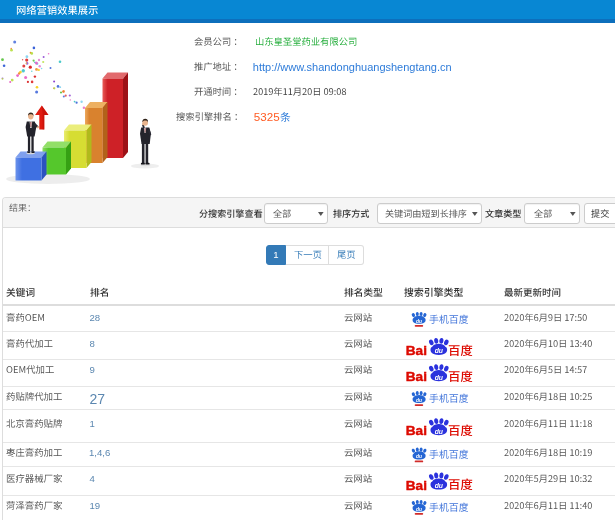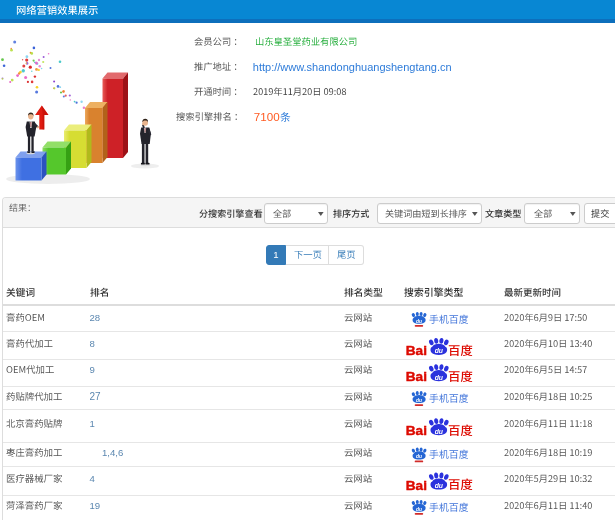--- a/index.html
+++ b/index.html
@@ -24,21 +24,21 @@
 <svg style="position:absolute;left:175.8px;top:120.4px;overflow:visible" width="1" height="1">
     <path fill="#555555" d="M1.5 -7.8V-5.9H0.4V-5.3H1.5V-3.3L0.4 -2.9L0.5 -2.2L1.5 -2.6V-0.1C1.5 0 1.5 0 1.4 0C1.3 0 1 0 0.6 0C0.7 0.2 0.8 0.5 0.8 0.7C1.3 0.7 1.7 0.7 1.9 0.6C2.1 0.4 2.2 0.3 2.2 -0.1V-2.8L3.2 -3.3L3.1 -3.9L2.2 -3.5V-5.3H3.2V-5.9H2.2V-7.8ZM3.5 -2.7V-2.1H3.9L3.9 -2.1C4.3 -1.5 4.8 -0.9 5.4 -0.5C4.6 -0.1 3.7 0.1 2.8 0.2C2.9 0.3 3.1 0.6 3.1 0.8C4.2 0.6 5.2 0.3 6.1 -0.1C6.8 0.3 7.6 0.5 8.5 0.7C8.6 0.5 8.8 0.3 8.9 0.1C8.1 0 7.4 -0.2 6.7 -0.5C7.5 -1 8.1 -1.7 8.5 -2.5L8.1 -2.7L7.9 -2.7H6.4V-3.6H8.5V-7H6.7V-6.5H7.9V-5.6H6.8V-5.1H7.9V-4.2H6.4V-7.8H5.7V-4.2H4.3V-5.1H5.3V-5.6H4.3V-6.5C4.7 -6.6 5.2 -6.8 5.6 -7L5.1 -7.5C4.8 -7.2 4.2 -7 3.6 -6.8V-3.6H5.7V-2.7ZM7.5 -2.1C7.2 -1.6 6.7 -1.1 6.1 -0.8C5.4 -1.2 4.9 -1.6 4.6 -2.1Z M15.2 -1C16 -0.5 17 0.1 17.5 0.5L18 0.1C17.5 -0.3 16.5 -0.9 15.7 -1.3ZM12 -1.3C11.5 -0.8 10.6 -0.2 9.9 0.1C10 0.2 10.3 0.4 10.4 0.6C11.1 0.2 12 -0.4 12.6 -1ZM11.1 -3C11.3 -3 11.5 -3.1 13.2 -3.2C12.5 -2.8 11.8 -2.5 11.5 -2.4C11 -2.2 10.6 -2.1 10.2 -2C10.3 -1.9 10.4 -1.5 10.4 -1.4C10.7 -1.5 11 -1.5 13.8 -1.7V-0.1C13.8 0 13.7 0.1 13.6 0.1C13.4 0.1 12.9 0.1 12.3 0.1C12.5 0.2 12.6 0.5 12.6 0.7C13.3 0.7 13.8 0.7 14 0.6C14.3 0.5 14.4 0.3 14.4 -0.1V-1.8L16.7 -1.9C17 -1.6 17.2 -1.4 17.3 -1.2L17.9 -1.5C17.5 -2.1 16.6 -2.8 16 -3.4L15.5 -3.1C15.7 -2.8 16 -2.6 16.2 -2.4L12.2 -2.2C13.5 -2.7 14.8 -3.3 16.1 -4L15.6 -4.5C15.1 -4.2 14.7 -3.9 14.2 -3.7L12.2 -3.6C12.8 -3.9 13.5 -4.3 14 -4.7L13.8 -4.9H17.3V-3.8H18V-5.5H14.3V-6.4H17.9V-7H14.3V-7.8H13.6V-7H10V-6.4H13.6V-5.5H9.9V-3.8H10.6V-4.9H13.3C12.7 -4.4 11.8 -4 11.6 -3.8C11.3 -3.7 11.1 -3.6 10.9 -3.6C11 -3.4 11.1 -3.1 11.1 -3Z M25.9 -7.7V0.7H26.6V-7.7ZM19.9 -5.3C19.8 -4.4 19.6 -3.3 19.4 -2.5H22.9C22.8 -1 22.7 -0.3 22.4 -0.1C22.3 -0 22.2 0 22 0C21.8 0 21.2 -0 20.6 -0.1C20.7 0.1 20.8 0.4 20.8 0.7C21.4 0.7 22 0.7 22.3 0.7C22.6 0.7 22.8 0.6 23 0.4C23.4 0.1 23.5 -0.8 23.7 -2.9C23.7 -3 23.7 -3.2 23.7 -3.2H20.3C20.4 -3.6 20.5 -4.1 20.5 -4.6H23.6V-7.4H19.6V-6.8H23V-5.3Z M29.2 -6.6C29 -6.1 28.7 -5.6 28.3 -5.2C28.4 -5.1 28.6 -4.9 28.7 -4.8C28.8 -4.9 28.9 -5 29 -5.2V-3.8H29.5V-4.1H31.1V-5.4H29.2C29.3 -5.5 29.4 -5.6 29.4 -5.8H31.8C31.8 -4.6 31.7 -4.2 31.6 -4.1C31.5 -4 31.5 -4 31.3 -4C31.2 -4 31 -4 30.6 -4C30.7 -3.9 30.8 -3.7 30.8 -3.5C31.1 -3.5 31.4 -3.5 31.6 -3.5C31.8 -3.6 32 -3.6 32.1 -3.7C32.3 -3.9 32.3 -4.5 32.4 -5.9C32.4 -6 32.4 -6.2 32.4 -6.2H29.6L29.8 -6.5L29.7 -6.5H30V-6.9H31V-6.5H31.6V-6.9H32.7V-7.3H31.6V-7.8H31V-7.3H30V-7.8H29.4V-7.3H28.4V-6.9H29.4V-6.5ZM33.7 -7.8C33.5 -7 33 -6.1 32.4 -5.6C32.6 -5.5 32.8 -5.3 32.9 -5.2C33.1 -5.4 33.3 -5.6 33.4 -5.8C33.6 -5.5 33.9 -5.2 34.1 -4.9C33.6 -4.5 33 -4.3 32.4 -4.2C32.5 -4 32.7 -3.8 32.7 -3.6C33.4 -3.8 34 -4.1 34.6 -4.4C35.1 -4 35.7 -3.7 36.4 -3.5C36.5 -3.7 36.7 -3.9 36.8 -4C36.2 -4.2 35.6 -4.5 35.1 -4.8C35.5 -5.2 35.9 -5.7 36.2 -6.4H36.7V-6.9H34C34.1 -7.2 34.2 -7.4 34.3 -7.7ZM35.5 -6.4C35.3 -5.9 35 -5.5 34.6 -5.2C34.3 -5.5 34 -5.9 33.8 -6.4ZM29.5 -5H30.6V-4.5H29.5ZM35.1 -3.5C33.7 -3.3 31.3 -3.2 29.3 -3.2C29.3 -3.1 29.4 -2.8 29.4 -2.7C30.3 -2.7 31.3 -2.7 32.2 -2.8V-2.2H29V-1.7H32.2V-1.1H28.4V-0.6H32.2V0C32.2 0.1 32.2 0.2 32 0.2C31.9 0.2 31.4 0.2 30.9 0.2C31 0.3 31.1 0.6 31.2 0.7C31.8 0.7 32.3 0.7 32.5 0.7C32.8 0.6 32.9 0.4 32.9 0V-0.6H36.7V-1.1H32.9V-1.7H36.1V-2.2H32.9V-2.8C33.9 -2.9 34.8 -2.9 35.5 -3.1Z M38.9 -7.8V-5.9H37.7V-5.3H38.9V-3.2L37.6 -2.9L37.7 -2.2L38.9 -2.5V-0.1C38.9 -0 38.8 0 38.7 0C38.6 0 38.3 0 37.9 0C38 0.2 38.1 0.5 38.1 0.7C38.7 0.7 39 0.7 39.3 0.5C39.5 0.4 39.6 0.3 39.6 -0.1V-2.7L40.7 -3.1L40.6 -3.7L39.6 -3.4V-5.3H40.6V-5.9H39.6V-7.8ZM40.7 -2.4V-1.7H42.3V0.7H43V-7.7H42.3V-6.2H40.9V-5.6H42.3V-4.3H41V-3.7H42.3V-2.4ZM43.8 -7.7V0.7H44.5V-1.7H46.1V-2.3H44.5V-3.7H46V-4.3H44.5V-5.6H46V-6.2H44.5V-7.7Z M48.9 -4.9C49.4 -4.6 50 -4.1 50.4 -3.8C49.3 -3.2 48.1 -2.8 46.9 -2.5C47.1 -2.4 47.2 -2.1 47.3 -1.9C47.8 -2 48.3 -2.2 48.8 -2.4V0.7H49.5V0.3H53.7V0.7H54.4V-3.2H50.7C52.2 -4 53.6 -5.1 54.3 -6.6L53.9 -6.9L53.8 -6.9H50.5C50.7 -7.1 50.9 -7.4 51.1 -7.7L50.3 -7.8C49.7 -6.9 48.7 -5.9 47.1 -5.2C47.3 -5.1 47.5 -4.8 47.6 -4.7C48.5 -5.1 49.3 -5.7 49.9 -6.2H53.3C52.8 -5.4 52 -4.7 51 -4.1C50.6 -4.5 50 -5 49.5 -5.3ZM53.7 -0.4H49.5V-2.5H53.7Z M60.2 -4.5C60.6 -4.5 60.9 -4.8 60.9 -5.2C60.9 -5.6 60.6 -5.9 60.2 -5.9C59.8 -5.9 59.5 -5.6 59.5 -5.2C59.5 -4.8 59.8 -4.5 60.2 -4.5ZM60.2 0C60.6 0 60.9 -0.2 60.9 -0.7C60.9 -1.1 60.6 -1.4 60.2 -1.4C59.8 -1.4 59.5 -1.1 59.5 -0.7C59.5 -0.2 59.8 0 60.2 0Z"></path>
   </svg>
 <svg style="position:absolute;left:255.3px;top:45.4px;overflow:visible" width="1" height="1">
     <path fill="#21ac38" d="M1 -5.9V0H7.6V0.7H8.3V-5.9H7.6V-0.7H5V-7.7H4.3V-0.7H1.7V-5.9Z M11.7 -2.4C11.3 -1.5 10.7 -0.7 10 -0.1C10.1 0 10.4 0.2 10.6 0.4C11.2 -0.3 11.9 -1.3 12.4 -2.2ZM15.5 -2.1C16.2 -1.4 17 -0.4 17.4 0.2L18 -0.1C17.7 -0.8 16.8 -1.7 16.1 -2.4ZM10 -6.6V-5.9H12.3C11.9 -5.2 11.6 -4.7 11.4 -4.5C11.1 -4.1 10.9 -3.8 10.7 -3.7C10.8 -3.6 10.9 -3.2 10.9 -3C11 -3.1 11.4 -3.2 12 -3.2H14V-0.2C14 -0.1 14 -0.1 13.8 -0.1C13.7 -0 13.2 -0 12.6 -0.1C12.8 0.1 12.9 0.5 12.9 0.7C13.6 0.7 14.1 0.7 14.3 0.5C14.6 0.4 14.7 0.2 14.7 -0.2V-3.2H17.4V-3.8H14.7V-5.2H14V-3.8H11.8C12.2 -4.4 12.7 -5.2 13.1 -5.9H17.8V-6.6H13.5C13.6 -6.9 13.8 -7.2 14 -7.6L13.2 -7.9C13 -7.4 12.8 -7 12.6 -6.6Z M20.8 -5H25.7V-4.2H20.8ZM20.8 -6.4H25.7V-5.6H20.8ZM19.2 -0.1V0.5H27.3V-0.1H23.6V-0.9H26.4V-1.5H23.6V-2.3H26.8V-2.9H19.8V-2.3H22.9V-1.5H20.2V-0.9H22.9V-0.1ZM22.9 -7.8C22.8 -7.6 22.7 -7.2 22.6 -7H20.1V-3.6H26.4V-7H23.3C23.5 -7.2 23.6 -7.5 23.7 -7.7Z M34.7 -6.6C34.1 -6 33.4 -5.5 32.6 -5.1C31.7 -5.5 31 -6 30.5 -6.6ZM28.8 -7.3V-6.6H29.8L29.7 -6.5C30.2 -5.8 30.9 -5.2 31.8 -4.7C30.7 -4.4 29.5 -4.1 28.2 -4C28.3 -3.8 28.5 -3.5 28.5 -3.3C29.9 -3.5 31.3 -3.8 32.5 -4.4C33.7 -3.8 35 -3.5 36.5 -3.3C36.6 -3.5 36.7 -3.8 36.9 -3.9C35.6 -4.1 34.4 -4.3 33.3 -4.7C34.4 -5.3 35.2 -6 35.8 -7L35.3 -7.3L35.2 -7.3ZM29.5 -2.4V-1.8H32.2V-0.3H28.4V0.4H36.7V-0.3H32.9V-1.8H35.6V-2.4H32.9V-3.6H32.2V-2.4Z M39.9 -4.4H43.8V-3.4H39.9ZM39.3 -5V-2.8H41.5V-1.9H38.6V-1.3H41.5V-0.1H37.8V0.5H45.9V-0.1H42.2V-1.3H45.2V-1.9H42.2V-2.8H44.5V-5ZM44.3 -7.7C44.1 -7.4 43.8 -6.8 43.5 -6.5L43.9 -6.3H42.2V-7.8H41.5V-6.3H39.8L40.2 -6.5C40 -6.8 39.7 -7.3 39.3 -7.7L38.7 -7.5C39 -7.1 39.3 -6.7 39.5 -6.3H37.9V-4.3H38.5V-5.7H45.2V-4.3H45.9V-6.3H44.1C44.4 -6.6 44.8 -7.1 45.1 -7.5Z M51.5 -3.1C52 -2.5 52.4 -1.7 52.6 -1.2L53.2 -1.5C53 -2 52.6 -2.7 52.1 -3.3ZM47 -0.3 47.1 0.4C48.1 0.2 49.3 0 50.6 -0.2L50.5 -0.8C49.2 -0.6 47.9 -0.4 47 -0.3ZM51.8 -5.9C51.5 -4.9 51 -4 50.4 -3.3C50.6 -3.2 50.9 -3.1 51 -2.9C51.3 -3.3 51.6 -3.7 51.8 -4.2H54.3C54.2 -1.4 54.1 -0.4 53.9 -0.1C53.8 0 53.7 0 53.5 0C53.3 0 52.9 0 52.4 -0C52.6 0.2 52.6 0.5 52.7 0.7C53.1 0.7 53.5 0.7 53.8 0.7C54.1 0.6 54.3 0.6 54.5 0.3C54.8 -0 54.9 -1.2 55 -4.5C55 -4.6 55 -4.9 55 -4.9H52.1C52.3 -5.2 52.4 -5.4 52.5 -5.8ZM47.1 -7V-6.4H49.2V-5.8H49.9V-6.4H52.4V-5.8H53.1V-6.4H55.3V-7H53.1V-7.8H52.4V-7H49.9V-7.8H49.2V-7ZM47.3 -1.2C47.5 -1.3 47.9 -1.3 50.4 -1.7C50.4 -1.8 50.4 -2.1 50.4 -2.3L48.3 -2C49.1 -2.7 49.8 -3.5 50.4 -4.4L49.9 -4.7C49.7 -4.4 49.5 -4.1 49.2 -3.8L48 -3.7C48.5 -4.3 49 -4.9 49.3 -5.6L48.7 -5.8C48.3 -5 47.7 -4.2 47.5 -4C47.3 -3.8 47.2 -3.7 47 -3.6C47.1 -3.5 47.2 -3.1 47.2 -3C47.4 -3.1 47.6 -3.1 48.7 -3.2C48.3 -2.8 48 -2.4 47.8 -2.3C47.5 -2 47.3 -1.8 47.1 -1.8C47.2 -1.6 47.3 -1.3 47.3 -1.2Z M63.7 -5.6C63.4 -4.6 62.7 -3.3 62.2 -2.4L62.8 -2.1C63.3 -3 63.9 -4.3 64.4 -5.3ZM56.6 -5.5C57.1 -4.4 57.6 -3 57.8 -2.2L58.5 -2.5C58.3 -3.3 57.7 -4.6 57.2 -5.7ZM61.2 -7.7V-0.4H59.7V-7.7H59V-0.4H56.4V0.3H64.6V-0.4H61.9V-7.7Z M68.7 -7.8C68.6 -7.4 68.5 -7 68.3 -6.6H65.7V-6H68C67.4 -4.7 66.6 -3.6 65.5 -2.8C65.6 -2.7 65.8 -2.4 65.9 -2.3C66.5 -2.7 67 -3.2 67.5 -3.8V0.7H68.2V-1.1H72.1V-0.1C72.1 0 72 0.1 71.9 0.1C71.7 0.1 71.1 0.1 70.5 0C70.6 0.2 70.7 0.5 70.7 0.7C71.5 0.7 72 0.7 72.3 0.6C72.7 0.5 72.7 0.3 72.7 -0.1V-4.9H68.2C68.4 -5.2 68.6 -5.6 68.8 -6H73.8V-6.6H69.1C69.2 -6.9 69.3 -7.3 69.4 -7.6ZM68.2 -2.7H72.1V-1.7H68.2ZM68.2 -3.3V-4.2H72.1V-3.3Z M75.3 -7.4V0.7H75.9V-6.8H77.2C77 -6.2 76.8 -5.4 76.5 -4.7C77.2 -4 77.3 -3.3 77.3 -2.8C77.3 -2.5 77.3 -2.3 77.1 -2.1C77.1 -2.1 76.9 -2.1 76.8 -2.1C76.7 -2.1 76.5 -2.1 76.3 -2.1C76.4 -1.9 76.5 -1.6 76.5 -1.5C76.7 -1.5 76.9 -1.5 77.1 -1.5C77.3 -1.5 77.5 -1.6 77.6 -1.6C77.9 -1.8 78 -2.2 78 -2.7C78 -3.3 77.8 -4 77.1 -4.8C77.4 -5.5 77.8 -6.4 78 -7.2L77.6 -7.5L77.5 -7.4ZM81.9 -5.1V-3.9H79.2V-5.1ZM81.9 -5.7H79.2V-6.8H81.9ZM78.5 0.7C78.7 0.6 79 0.5 80.9 0C80.9 -0.1 80.8 -0.4 80.8 -0.6L79.2 -0.2V-3.3H80.1C80.6 -1.5 81.4 -0 82.9 0.7C83 0.5 83.2 0.2 83.4 0.1C82.6 -0.2 82 -0.8 81.6 -1.4C82.1 -1.7 82.7 -2.1 83.2 -2.5L82.7 -3C82.3 -2.7 81.8 -2.2 81.3 -1.9C81 -2.3 80.8 -2.8 80.7 -3.3H82.6V-7.4H78.5V-0.5C78.5 -0.1 78.3 0.1 78.2 0.2C78.3 0.3 78.4 0.6 78.5 0.7Z M86.7 -7.5C86.2 -6.1 85.2 -4.8 84.2 -4C84.4 -3.9 84.7 -3.6 84.8 -3.5C85.8 -4.4 86.8 -5.8 87.5 -7.3ZM89.9 -7.6 89.2 -7.3C89.9 -5.9 91.1 -4.4 92.1 -3.5C92.2 -3.7 92.5 -3.9 92.7 -4.1C91.7 -4.8 90.5 -6.3 89.9 -7.6ZM85.2 0.1C85.6 0 86.1 -0 91 -0.4C91.2 0 91.4 0.4 91.6 0.7L92.3 0.3C91.8 -0.5 90.9 -1.9 90 -2.8L89.4 -2.5C89.8 -2.1 90.2 -1.5 90.5 -1L86.2 -0.8C87.1 -1.8 88 -3.2 88.8 -4.7L88 -5C87.3 -3.4 86.1 -1.8 85.8 -1.4C85.4 -0.9 85.2 -0.7 84.9 -0.6C85 -0.4 85.2 -0 85.2 0.1Z M93.9 -5.6V-4.9H99.5V-5.6ZM93.8 -7.2V-6.5H100.6V-0.3C100.6 -0.1 100.5 -0.1 100.3 -0.1C100.1 -0.1 99.5 -0.1 98.8 -0.1C99 0.1 99.1 0.5 99.1 0.7C99.9 0.7 100.5 0.7 100.8 0.5C101.2 0.4 101.3 0.2 101.3 -0.3V-7.2ZM95.2 -3.3H98.2V-1.6H95.2ZM94.5 -3.9V-0.3H95.2V-1H98.8V-3.9Z"></path>
   </svg>
 <div class="abs" style="left:252.8px;top:61.1px;font-size:11px;color:#2d7bd9">http://www.shandonghuangshengtang.cn</div>
 <svg style="position:absolute;left:253.3px;top:94.9px;overflow:visible" width="1" height="1">
     <path fill="#444444" d="M0.4 0H4.6V-0.7H2.8C2.4 -0.7 2 -0.7 1.7 -0.7C3.3 -2.2 4.3 -3.5 4.3 -4.9C4.3 -6.1 3.6 -6.9 2.4 -6.9C1.5 -6.9 0.9 -6.5 0.4 -5.9L0.9 -5.4C1.2 -5.9 1.7 -6.2 2.3 -6.2C3.1 -6.2 3.5 -5.6 3.5 -4.8C3.5 -3.7 2.5 -2.3 0.4 -0.5Z M7.7 0.1C8.9 0.1 9.8 -1 9.8 -3.4C9.8 -5.7 8.9 -6.9 7.7 -6.9C6.4 -6.9 5.6 -5.7 5.6 -3.4C5.6 -1 6.4 0.1 7.7 0.1ZM7.7 -0.6C6.9 -0.6 6.4 -1.4 6.4 -3.4C6.4 -5.4 6.9 -6.2 7.7 -6.2C8.4 -6.2 9 -5.4 9 -3.4C9 -1.4 8.4 -0.6 7.7 -0.6Z M11 0H14.7V-0.7H13.4V-6.7H12.7C12.4 -6.5 11.9 -6.4 11.3 -6.3V-5.7H12.5V-0.7H11Z M17.5 0.1C18.7 0.1 19.9 -0.9 19.9 -3.7C19.9 -5.8 19 -6.9 17.7 -6.9C16.6 -6.9 15.7 -6 15.7 -4.7C15.7 -3.3 16.5 -2.6 17.6 -2.6C18.1 -2.6 18.7 -2.9 19.1 -3.4C19.1 -1.3 18.3 -0.6 17.5 -0.6C17 -0.6 16.6 -0.8 16.3 -1.1L15.9 -0.6C16.2 -0.2 16.7 0.1 17.5 0.1ZM19.1 -4.1C18.7 -3.4 18.2 -3.2 17.7 -3.2C16.9 -3.2 16.5 -3.8 16.5 -4.7C16.5 -5.6 17 -6.2 17.7 -6.2C18.5 -6.2 19 -5.5 19.1 -4.1Z M20.9 -2.1V-1.4H25.1V0.7H25.8V-1.4H29.2V-2.1H25.8V-3.9H28.6V-4.5H25.8V-6H28.8V-6.6H23.2C23.4 -6.9 23.5 -7.2 23.7 -7.6L23 -7.8C22.5 -6.5 21.8 -5.3 20.9 -4.6C21.1 -4.5 21.4 -4.2 21.5 -4.1C22 -4.6 22.5 -5.2 22.9 -6H25.1V-4.5H22.4V-2.1ZM23.1 -2.1V-3.9H25.1V-2.1Z M30.4 0H34.1V-0.7H32.8V-6.7H32.1C31.8 -6.5 31.3 -6.4 30.7 -6.3V-5.7H31.9V-0.7H30.4Z M35.5 0H39.2V-0.7H37.9V-6.7H37.2C36.9 -6.5 36.4 -6.4 35.8 -6.3V-5.7H37V-0.7H35.5Z M41.7 -7.2V-4.4C41.7 -2.9 41.6 -1.1 40.1 0.2C40.3 0.3 40.5 0.6 40.6 0.7C41.5 -0 42 -1.1 42.2 -2.1H46.7V-0.3C46.7 -0.1 46.6 -0 46.4 -0C46.2 -0 45.4 0 44.7 -0C44.8 0.2 44.9 0.5 45 0.7C45.9 0.7 46.6 0.7 46.9 0.6C47.3 0.4 47.4 0.2 47.4 -0.3V-7.2ZM42.4 -6.6H46.7V-5H42.4ZM42.4 -4.4H46.7V-2.8H42.3C42.4 -3.3 42.4 -3.9 42.4 -4.4Z M49.4 0H53.7V-0.7H51.8C51.5 -0.7 51.1 -0.7 50.7 -0.7C52.3 -2.2 53.4 -3.5 53.4 -4.9C53.4 -6.1 52.6 -6.9 51.4 -6.9C50.5 -6.9 49.9 -6.5 49.4 -5.9L49.9 -5.4C50.3 -5.9 50.7 -6.2 51.3 -6.2C52.1 -6.2 52.5 -5.6 52.5 -4.8C52.5 -3.7 51.6 -2.3 49.4 -0.5Z M56.7 0.1C58 0.1 58.8 -1 58.8 -3.4C58.8 -5.7 58 -6.9 56.7 -6.9C55.4 -6.9 54.6 -5.7 54.6 -3.4C54.6 -1 55.4 0.1 56.7 0.1ZM56.7 -0.6C55.9 -0.6 55.4 -1.4 55.4 -3.4C55.4 -5.4 55.9 -6.2 56.7 -6.2C57.5 -6.2 58 -5.4 58 -3.4C58 -1.4 57.5 -0.6 56.7 -0.6Z M61.6 -3.2H66.2V-0.7H61.6ZM61.6 -3.9V-6.4H66.2V-3.9ZM60.9 -7.1V0.6H61.6V0H66.2V0.6H66.9V-7.1Z M73.1 0.1C74.3 0.1 75.2 -1 75.2 -3.4C75.2 -5.7 74.3 -6.9 73.1 -6.9C71.8 -6.9 71 -5.7 71 -3.4C71 -1 71.8 0.1 73.1 0.1ZM73.1 -0.6C72.3 -0.6 71.8 -1.4 71.8 -3.4C71.8 -5.4 72.3 -6.2 73.1 -6.2C73.8 -6.2 74.4 -5.4 74.4 -3.4C74.4 -1.4 73.8 -0.6 73.1 -0.6Z M77.8 0.1C79 0.1 80.2 -0.9 80.2 -3.7C80.2 -5.8 79.2 -6.9 78 -6.9C76.9 -6.9 76 -6 76 -4.7C76 -3.3 76.8 -2.6 77.9 -2.6C78.4 -2.6 79 -2.9 79.4 -3.4C79.4 -1.3 78.6 -0.6 77.7 -0.6C77.3 -0.6 76.9 -0.8 76.6 -1.1L76.1 -0.6C76.5 -0.2 77 0.1 77.8 0.1ZM79.4 -4.1C79 -3.4 78.5 -3.2 78 -3.2C77.2 -3.2 76.8 -3.8 76.8 -4.7C76.8 -5.6 77.3 -6.2 78 -6.2C78.8 -6.2 79.3 -5.5 79.4 -4.1Z M82 -3.6C82.3 -3.6 82.6 -3.8 82.6 -4.2C82.6 -4.6 82.3 -4.9 82 -4.9C81.7 -4.9 81.4 -4.6 81.4 -4.2C81.4 -3.8 81.7 -3.6 82 -3.6ZM82 0.1C82.3 0.1 82.6 -0.1 82.6 -0.5C82.6 -0.9 82.3 -1.2 82 -1.2C81.7 -1.2 81.4 -0.9 81.4 -0.5C81.4 -0.1 81.7 0.1 82 0.1Z M85.8 0.1C87.1 0.1 87.9 -1 87.9 -3.4C87.9 -5.7 87.1 -6.9 85.8 -6.9C84.5 -6.9 83.7 -5.7 83.7 -3.4C83.7 -1 84.5 0.1 85.8 0.1ZM85.8 -0.6C85.1 -0.6 84.5 -1.4 84.5 -3.4C84.5 -5.4 85.1 -6.2 85.8 -6.2C86.6 -6.2 87.1 -5.4 87.1 -3.4C87.1 -1.4 86.6 -0.6 85.8 -0.6Z M91 0.1C92.2 0.1 93.1 -0.6 93.1 -1.6C93.1 -2.5 92.5 -3.1 91.9 -3.4V-3.4C92.3 -3.8 92.8 -4.4 92.8 -5.1C92.8 -6.1 92.1 -6.8 91 -6.8C89.9 -6.8 89.1 -6.2 89.1 -5.1C89.1 -4.4 89.6 -3.9 90 -3.6V-3.5C89.4 -3.2 88.8 -2.6 88.8 -1.7C88.8 -0.6 89.7 0.1 91 0.1ZM91.4 -3.7C90.6 -4 89.9 -4.3 89.9 -5.1C89.9 -5.8 90.3 -6.2 91 -6.2C91.7 -6.2 92.1 -5.7 92.1 -5C92.1 -4.5 91.9 -4.1 91.4 -3.7ZM91 -0.5C90.2 -0.5 89.6 -1 89.6 -1.7C89.6 -2.4 89.9 -2.9 90.5 -3.3C91.4 -2.9 92.3 -2.6 92.3 -1.6C92.3 -1 91.8 -0.5 91 -0.5Z"></path>
   </svg>
-<div class="abs" style="left:253.8px;top:110.4px;font-size:11.6px;color:#ff5b22">7100</div>
+<div class="abs" style="left:253.8px;top:110.4px;font-size:11.6px;color:#ff5b22">5325</div>
 <svg style="position:absolute;left:280.3px;top:121.2px;overflow:visible" width="1" height="1">
     <path fill="#2d7bd9" d="M3.2 -2C2.7 -1.3 1.7 -0.5 1 -0.1C1.2 0 1.4 0.3 1.6 0.5C2.3 -0 3.3 -0.9 3.9 -1.7ZM6.8 -1.6C7.5 -1 8.4 -0.1 8.8 0.5L9.5 0C9 -0.5 8.1 -1.4 7.4 -2ZM7.2 -7.4C6.7 -6.8 6.1 -6.3 5.4 -5.9C4.7 -6.3 4.2 -6.8 3.7 -7.3L3.8 -7.4ZM4.1 -9.1C3.5 -8.1 2.4 -7 0.8 -6.2C1 -6.1 1.2 -5.8 1.4 -5.6C2.1 -6 2.7 -6.4 3.2 -6.8C3.6 -6.3 4.1 -5.9 4.7 -5.5C3.4 -4.9 1.8 -4.5 0.4 -4.3C0.5 -4.1 0.7 -3.8 0.8 -3.6C2.4 -3.8 4 -4.3 5.4 -5.1C6.7 -4.4 8.3 -3.9 9.9 -3.7C10 -3.9 10.2 -4.2 10.4 -4.4C8.9 -4.6 7.4 -4.9 6.2 -5.5C7.1 -6.1 7.9 -6.9 8.4 -7.8L7.9 -8.1L7.8 -8.1H4.4C4.6 -8.4 4.8 -8.6 5 -8.9ZM5 -4.2V-3.1H1.6V-2.4H5V-0C5 0.1 4.9 0.1 4.8 0.1C4.7 0.1 4.3 0.1 3.9 0.1C4 0.3 4.1 0.6 4.1 0.8C4.7 0.8 5.2 0.8 5.4 0.7C5.7 0.6 5.8 0.4 5.8 -0V-2.4H9.2V-3.1H5.8V-4.2Z"></path>
   </svg>
 <svg class="abs" style="left:0;top:0" width="175" height="195" viewBox="0 0 175 195">
     <defs>
       <linearGradient id="bg1" x1="0" y1="0" x2="1" y2="0">
         <stop offset="0" stop-color="#e85b57"></stop>
         <stop offset="0.25" stop-color="#ce2127"></stop>
         <stop offset="1" stop-color="#ce2127"></stop>
       </linearGradient>
@@ -312,21 +312,21 @@
     <ellipse cx="446.3" cy="368.6" rx="2.1" ry="2.9" transform="rotate(24 446.3 368.6)" fill="#2b32dd"></ellipse>
     <path d="M 432.0 373.3 C 433.3 371.1 435.9 370.0 438.8 370.0 C 441.7 370.0 444.3 371.1 445.6 373.3 C 446.6 373.6 447.2 374.7 447.1 376.3 C 447.0 379.2 444.3 381.2 438.8 381.2 C 433.3 381.2 430.6 379.2 430.5 376.3 C 430.4 374.7 431.0 373.6 432.0 373.3 Z" fill="#2b32dd"></path>
     <text x="438.8" y="379.5" font-size="6.8" font-weight="bold" font-style="italic" fill="#fff" text-anchor="middle" font-family="Liberation Sans">du</text>
   </svg>
 <svg style="position:absolute;left:448.3px;top:381.0px;overflow:visible" width="1" height="1">
     <path fill="#dd0a01" d="M2.1 -7V1.1H3.3V0.3H9.2V1.1H10.5V-7H6.3L6.8 -8.7H11.6V-9.8H0.8V-8.7H5.4C5.3 -8.1 5.2 -7.5 5.1 -7ZM3.3 -2.9H9.2V-0.8H3.3ZM3.3 -3.9V-5.9H9.2V-3.9Z M17.2 -7.9V-6.9H15.3V-6H17.2V-4H22.1V-6H24.1V-6.9H22.1V-7.9H21V-6.9H18.3V-7.9ZM21 -6V-4.9H18.3V-6ZM21.6 -2.4C21.1 -1.8 20.4 -1.4 19.6 -1.1C18.8 -1.4 18.2 -1.9 17.7 -2.4ZM15.5 -3.3V-2.4H17L16.5 -2.2C17 -1.6 17.6 -1 18.3 -0.6C17.2 -0.3 16.1 -0.1 14.9 -0C15.1 0.2 15.3 0.7 15.4 1C16.8 0.8 18.3 0.5 19.5 0C20.7 0.5 22.1 0.9 23.7 1C23.8 0.7 24.1 0.3 24.4 0C23.1 -0.1 21.9 -0.3 20.9 -0.6C21.9 -1.2 22.8 -2 23.3 -3L22.6 -3.4L22.4 -3.3ZM18.2 -10.3C18.4 -10 18.5 -9.6 18.6 -9.3H13.9V-6C13.9 -4.1 13.8 -1.4 12.8 0.5C13.1 0.6 13.6 0.9 13.9 1C14.9 -1 15.1 -3.9 15.1 -6V-8.2H24.2V-9.3H20C19.8 -9.7 19.6 -10.2 19.4 -10.5Z"></path>
   </svg>
 <svg style="position:absolute;left:5.5px;top:399.7px;overflow:visible" width="1" height="1">
     <path fill="#555555" d="M5.1 -3.1C5.5 -2.5 6 -1.7 6.1 -1.2L6.7 -1.5C6.6 -2 6.1 -2.8 5.7 -3.3ZM0.5 -0.3 0.6 0.4C1.6 0.2 2.9 0 4.1 -0.2L4.1 -0.8C2.8 -0.6 1.4 -0.4 0.5 -0.3ZM5.4 -6C5.1 -5 4.6 -4 3.9 -3.4C4.1 -3.3 4.4 -3.1 4.5 -3C4.8 -3.3 5.1 -3.8 5.4 -4.3H7.9C7.8 -1.4 7.7 -0.4 7.4 -0.1C7.4 0 7.3 0 7.1 0C6.9 0 6.5 0 6 -0C6.1 0.2 6.2 0.5 6.2 0.7C6.7 0.7 7.1 0.7 7.4 0.7C7.7 0.6 7.9 0.6 8 0.3C8.3 -0 8.5 -1.2 8.6 -4.6C8.6 -4.7 8.6 -4.9 8.6 -4.9H5.7C5.8 -5.2 6 -5.5 6 -5.8ZM0.6 -7.1V-6.5H2.7V-5.8H3.4V-6.5H6V-5.9H6.6V-6.5H8.8V-7.1H6.6V-7.9H6V-7.1H3.4V-7.9H2.7V-7.1ZM0.8 -1.2C1 -1.3 1.4 -1.4 3.9 -1.7C3.9 -1.8 3.9 -2.1 4 -2.3L1.9 -2C2.6 -2.7 3.3 -3.5 4 -4.4L3.4 -4.7C3.2 -4.4 3 -4.1 2.8 -3.9L1.5 -3.8C2 -4.3 2.5 -5 2.9 -5.6L2.3 -5.9C1.9 -5.1 1.2 -4.3 1 -4.1C0.8 -3.8 0.7 -3.7 0.5 -3.7C0.6 -3.5 0.7 -3.2 0.7 -3C0.9 -3.1 1.1 -3.1 2.3 -3.2C1.9 -2.8 1.5 -2.4 1.3 -2.3C1.1 -2 0.8 -1.8 0.6 -1.8C0.7 -1.6 0.8 -1.3 0.8 -1.2Z M11.5 -6.1V-3.5C11.5 -2.3 11.4 -0.6 9.7 0.3C9.9 0.4 10.1 0.6 10.2 0.8C11.9 -0.3 12.1 -2.1 12.1 -3.5V-6.1ZM11.9 -1.2C12.3 -0.7 12.7 0.1 12.9 0.5L13.5 0.1C13.3 -0.3 12.8 -1 12.4 -1.5ZM10.2 -7.4V-1.7H10.8V-6.7H12.8V-1.7H13.4V-7.4ZM13.9 -3.4V0.8H14.6V0.3H17.5V0.7H18.1V-3.4H16.1V-5.3H18.4V-6H16.1V-7.9H15.5V-3.4ZM14.6 -0.4V-2.7H17.5V-0.4Z M25.7 -3.1V-1.8H22.5V-1.2H25.7V0.7H26.3V-1.2H27.8V-1.8H26.3V-3.1ZM22.9 -7V-3.4H24.4C24.1 -3 23.6 -2.6 22.9 -2.3C23 -2.2 23.2 -2 23.3 -1.9C24.3 -2.3 24.8 -2.8 25.1 -3.4H27.5V-7H25.1C25.2 -7.2 25.4 -7.5 25.5 -7.8L24.8 -7.9C24.7 -7.7 24.5 -7.3 24.4 -7ZM23.5 -4.9H24.9C24.9 -4.6 24.8 -4.3 24.7 -3.9H23.5ZM25.5 -4.9H26.9V-3.9H25.4C25.5 -4.2 25.5 -4.6 25.5 -4.9ZM23.5 -6.4H24.9V-5.5H23.5ZM25.5 -6.4H26.9V-5.5H25.5ZM19.7 -7.7V-4.1C19.7 -2.7 19.7 -0.8 19.1 0.5C19.3 0.6 19.6 0.7 19.7 0.8C20.1 -0.2 20.3 -1.5 20.3 -2.7H21.6V0.7H22.2V-3.3H20.4L20.4 -4.1V-4.7H22.7V-5.3H21.9V-7.9H21.3V-5.3H20.4V-7.7Z M34.9 -7.4C35.5 -6.9 36.1 -6.2 36.4 -5.8L37 -6.2C36.7 -6.6 36 -7.2 35.4 -7.7ZM33.4 -7.8C33.4 -6.8 33.5 -5.8 33.5 -5L31.2 -4.7L31.3 -4L33.6 -4.3C34 -1.3 34.7 0.6 36.3 0.7C36.8 0.8 37.2 0.3 37.4 -1.3C37.2 -1.4 36.9 -1.6 36.8 -1.7C36.7 -0.6 36.5 -0.1 36.3 -0.1C35.2 -0.2 34.6 -1.9 34.3 -4.4L37.2 -4.7L37.1 -5.4L34.2 -5C34.1 -5.9 34.1 -6.8 34.1 -7.8ZM31.1 -7.8C30.5 -6.3 29.5 -4.9 28.4 -3.9C28.5 -3.8 28.7 -3.4 28.8 -3.3C29.2 -3.7 29.7 -4.1 30.1 -4.6V0.7H30.8V-5.7C31.2 -6.3 31.5 -6.9 31.8 -7.6Z M43 -6.7V0.6H43.7V-0.1H45.5V0.5H46.2V-6.7ZM43.7 -0.8V-6H45.5V-0.8ZM39.4 -7.8 39.4 -6.1H38.1V-5.4H39.4C39.3 -3.1 39 -1 37.9 0.3C38 0.4 38.3 0.6 38.4 0.8C39.7 -0.6 40 -2.9 40.1 -5.4H41.5C41.4 -1.8 41.4 -0.5 41.2 -0.2C41.1 -0.1 41 -0.1 40.8 -0.1C40.7 -0.1 40.3 -0.1 39.8 -0.1C40 0.1 40 0.4 40 0.6C40.5 0.6 40.9 0.6 41.2 0.6C41.4 0.5 41.6 0.5 41.8 0.2C42.1 -0.2 42.1 -1.6 42.2 -5.8C42.2 -5.9 42.2 -6.1 42.2 -6.1H40.1L40.1 -7.8Z M47.5 -0.7V0H55.9V-0.7H52.1V-6.1H55.5V-6.8H48V-6.1H51.3V-0.7Z"></path>
   </svg>
-<div class="abs" style="left:89.5px;top:390.7px;font-size:10px;color:#5b87b0">27</div>
+<div class="abs" style="left:89.5px;top:390.7px;font-size:14px;color:#5b87b0">27</div>
 <svg style="position:absolute;left:344.0px;top:399.7px;overflow:visible" width="1" height="1">
     <path fill="#555555" d="M1.6 -7.1V-6.4H7.9V-7.1ZM1.3 0.4C1.7 0.3 2.3 0.2 7.4 -0.2C7.7 0.2 7.9 0.5 8 0.8L8.7 0.4C8.2 -0.5 7.3 -1.9 6.5 -2.9L5.8 -2.6C6.2 -2.1 6.6 -1.5 7 -0.9L2.3 -0.5C3 -1.4 3.8 -2.6 4.4 -3.8H8.9V-4.5H0.5V-3.8H3.4C2.8 -2.6 2.1 -1.4 1.8 -1.1C1.5 -0.7 1.3 -0.4 1.1 -0.4C1.2 -0.2 1.3 0.2 1.3 0.4Z M11.2 -5C11.6 -4.5 12.1 -3.9 12.5 -3.3C12.2 -2.3 11.7 -1.5 11 -0.8C11.2 -0.7 11.4 -0.5 11.6 -0.4C12.1 -1 12.6 -1.8 13 -2.7C13.3 -2.2 13.5 -1.8 13.7 -1.5L14.2 -1.9C13.9 -2.3 13.6 -2.8 13.2 -3.4C13.5 -4.2 13.7 -5 13.8 -5.9L13.2 -6C13.1 -5.3 12.9 -4.6 12.8 -4C12.4 -4.5 12 -5 11.7 -5.4ZM13.9 -5C14.4 -4.5 14.8 -3.9 15.2 -3.3C14.9 -2.3 14.3 -1.4 13.6 -0.8C13.8 -0.7 14.1 -0.5 14.2 -0.4C14.8 -1 15.3 -1.7 15.6 -2.6C16 -2.1 16.2 -1.6 16.4 -1.2L16.9 -1.6C16.7 -2.1 16.3 -2.7 15.9 -3.4C16.2 -4.1 16.4 -5 16.5 -5.9L15.9 -6C15.8 -5.3 15.6 -4.6 15.5 -4C15.1 -4.5 14.8 -5 14.4 -5.4ZM10.2 -7.3V0.7H10.9V-6.7H17.3V-0.2C17.3 -0 17.2 0 17.1 0C16.9 0 16.3 0.1 15.6 0C15.7 0.2 15.9 0.5 15.9 0.7C16.8 0.7 17.3 0.7 17.6 0.6C17.9 0.5 18 0.3 18 -0.2V-7.3Z M19.3 -6.1V-5.5H23V-6.1ZM19.7 -4.9C19.9 -3.9 20.1 -2.5 20.2 -1.6L20.8 -1.7C20.7 -2.6 20.5 -4 20.3 -5ZM20.4 -7.7C20.7 -7.2 21 -6.6 21.1 -6.2L21.7 -6.4C21.6 -6.8 21.3 -7.4 21.1 -7.8ZM21.9 -5.2C21.8 -4 21.5 -2.4 21.3 -1.4C20.5 -1.2 19.8 -1 19.2 -0.9L19.4 -0.2C20.4 -0.4 21.7 -0.8 23 -1.1L22.9 -1.7L21.9 -1.5C22.1 -2.5 22.4 -3.9 22.6 -5ZM23.2 -3.4V0.7H23.9V0.3H26.7V0.7H27.4V-3.4H25.4V-5.3H27.8V-6H25.4V-7.9H24.7V-3.4ZM23.9 -0.4V-2.7H26.7V-0.4Z"></path>
   </svg>
 <svg style="position:absolute;left:504.0px;top:399.7px;overflow:visible" width="1" height="1">
     <path fill="#555555" d="M0.4 0H4.6V-0.7H2.8C2.4 -0.7 2 -0.7 1.7 -0.7C3.3 -2.2 4.3 -3.5 4.3 -4.9C4.3 -6.1 3.6 -6.9 2.4 -6.9C1.5 -6.9 0.9 -6.5 0.4 -5.9L0.9 -5.4C1.2 -5.9 1.7 -6.2 2.3 -6.2C3.1 -6.2 3.5 -5.6 3.5 -4.8C3.5 -3.7 2.5 -2.3 0.4 -0.5Z M7.7 0.1C8.9 0.1 9.8 -1 9.8 -3.4C9.8 -5.7 8.9 -6.9 7.7 -6.9C6.4 -6.9 5.6 -5.7 5.6 -3.4C5.6 -1 6.4 0.1 7.7 0.1ZM7.7 -0.6C6.9 -0.6 6.4 -1.4 6.4 -3.4C6.4 -5.4 6.9 -6.2 7.7 -6.2C8.4 -6.2 9 -5.4 9 -3.4C9 -1.4 8.4 -0.6 7.7 -0.6Z M10.6 0H14.9V-0.7H13C12.7 -0.7 12.2 -0.7 11.9 -0.7C13.5 -2.2 14.5 -3.5 14.5 -4.9C14.5 -6.1 13.8 -6.9 12.6 -6.9C11.7 -6.9 11.1 -6.5 10.6 -5.9L11.1 -5.4C11.4 -5.9 11.9 -6.2 12.5 -6.2C13.3 -6.2 13.7 -5.6 13.7 -4.8C13.7 -3.7 12.7 -2.3 10.6 -0.5Z M17.9 0.1C19.2 0.1 20 -1 20 -3.4C20 -5.7 19.2 -6.9 17.9 -6.9C16.6 -6.9 15.8 -5.7 15.8 -3.4C15.8 -1 16.6 0.1 17.9 0.1ZM17.9 -0.6C17.1 -0.6 16.6 -1.4 16.6 -3.4C16.6 -5.4 17.1 -6.2 17.9 -6.2C18.6 -6.2 19.2 -5.4 19.2 -3.4C19.2 -1.4 18.6 -0.6 17.9 -0.6Z M20.9 -2.1V-1.4H25.1V0.7H25.8V-1.4H29.2V-2.1H25.8V-3.9H28.6V-4.5H25.8V-6H28.8V-6.6H23.2C23.4 -6.9 23.5 -7.2 23.7 -7.6L23 -7.8C22.5 -6.5 21.8 -5.3 20.9 -4.6C21.1 -4.5 21.4 -4.2 21.5 -4.1C22 -4.6 22.5 -5.2 22.9 -6H25.1V-4.5H22.4V-2.1ZM23.1 -2.1V-3.9H25.1V-2.1Z M32.4 0.1C33.4 0.1 34.3 -0.8 34.3 -2.1C34.3 -3.5 33.6 -4.2 32.5 -4.2C31.9 -4.2 31.3 -3.9 30.9 -3.4C31 -5.5 31.7 -6.2 32.7 -6.2C33.1 -6.2 33.5 -6 33.7 -5.7L34.2 -6.2C33.8 -6.6 33.3 -6.9 32.6 -6.9C31.3 -6.9 30.1 -5.9 30.1 -3.2C30.1 -1 31.1 0.1 32.4 0.1ZM30.9 -2.7C31.4 -3.3 31.9 -3.6 32.3 -3.6C33.1 -3.6 33.5 -3 33.5 -2.1C33.5 -1.1 33 -0.5 32.4 -0.5C31.5 -0.5 31 -1.3 30.9 -2.7Z M36.6 -7.2V-4.4C36.6 -2.9 36.5 -1.1 35 0.2C35.2 0.3 35.4 0.6 35.5 0.7C36.4 -0 36.9 -1.1 37.1 -2.1H41.6V-0.3C41.6 -0.1 41.5 -0 41.3 -0C41.1 -0 40.3 0 39.6 -0C39.7 0.2 39.8 0.5 39.8 0.7C40.8 0.7 41.4 0.7 41.8 0.6C42.1 0.4 42.3 0.2 42.3 -0.3V-7.2ZM37.3 -6.6H41.6V-5H37.3ZM37.3 -4.4H41.6V-2.8H37.2C37.3 -3.3 37.3 -3.9 37.3 -4.4Z M44.7 0H48.4V-0.7H47.1V-6.7H46.4C46.1 -6.5 45.6 -6.4 45 -6.3V-5.7H46.2V-0.7H44.7Z M51.6 0.1C52.9 0.1 53.7 -0.6 53.7 -1.6C53.7 -2.5 53.2 -3.1 52.6 -3.4V-3.4C53 -3.8 53.5 -4.4 53.5 -5.1C53.5 -6.1 52.8 -6.8 51.6 -6.8C50.6 -6.8 49.8 -6.2 49.8 -5.1C49.8 -4.4 50.2 -3.9 50.7 -3.6V-3.5C50.1 -3.2 49.5 -2.6 49.5 -1.7C49.5 -0.6 50.4 0.1 51.6 0.1ZM52.1 -3.7C51.3 -4 50.5 -4.3 50.5 -5.1C50.5 -5.8 51 -6.2 51.6 -6.2C52.3 -6.2 52.8 -5.7 52.8 -5C52.8 -4.5 52.5 -4.1 52.1 -3.7ZM51.6 -0.5C50.8 -0.5 50.2 -1 50.2 -1.7C50.2 -2.4 50.6 -2.9 51.1 -3.3C52.1 -2.9 52.9 -2.6 52.9 -1.6C52.9 -1 52.4 -0.5 51.6 -0.5Z M56.5 -3.2H61.1V-0.7H56.5ZM56.5 -3.9V-6.4H61.1V-3.9ZM55.8 -7.1V0.6H56.5V0H61.1V0.6H61.8V-7.1Z M66.2 0H69.9V-0.7H68.6V-6.7H67.9C67.5 -6.5 67.1 -6.4 66.5 -6.3V-5.7H67.7V-0.7H66.2Z M73.1 0.1C74.3 0.1 75.2 -1 75.2 -3.4C75.2 -5.7 74.3 -6.9 73.1 -6.9C71.8 -6.9 71 -5.7 71 -3.4C71 -1 71.8 0.1 73.1 0.1ZM73.1 -0.6C72.3 -0.6 71.8 -1.4 71.8 -3.4C71.8 -5.4 72.3 -6.2 73.1 -6.2C73.8 -6.2 74.4 -5.4 74.4 -3.4C74.4 -1.4 73.8 -0.6 73.1 -0.6Z M76.9 -3.6C77.2 -3.6 77.5 -3.8 77.5 -4.2C77.5 -4.6 77.2 -4.9 76.9 -4.9C76.6 -4.9 76.3 -4.6 76.3 -4.2C76.3 -3.8 76.6 -3.6 76.9 -3.6ZM76.9 0.1C77.2 0.1 77.5 -0.1 77.5 -0.5C77.5 -0.9 77.2 -1.2 76.9 -1.2C76.6 -1.2 76.3 -0.9 76.3 -0.5C76.3 -0.1 76.6 0.1 76.9 0.1Z M78.6 0H82.8V-0.7H81C80.6 -0.7 80.2 -0.7 79.8 -0.7C81.4 -2.2 82.5 -3.5 82.5 -4.9C82.5 -6.1 81.7 -6.9 80.5 -6.9C79.7 -6.9 79.1 -6.5 78.5 -5.9L79 -5.4C79.4 -5.9 79.9 -6.2 80.4 -6.2C81.3 -6.2 81.7 -5.6 81.7 -4.8C81.7 -3.7 80.7 -2.3 78.6 -0.5Z M85.7 0.1C86.8 0.1 87.9 -0.7 87.9 -2.2C87.9 -3.7 87 -4.3 85.9 -4.3C85.5 -4.3 85.2 -4.2 84.9 -4.1L85 -6H87.6V-6.7H84.3L84.1 -3.6L84.5 -3.3C84.9 -3.6 85.2 -3.7 85.6 -3.7C86.5 -3.7 87 -3.1 87 -2.2C87 -1.2 86.4 -0.6 85.6 -0.6C84.8 -0.6 84.3 -0.9 83.9 -1.3L83.5 -0.8C84 -0.3 84.6 0.1 85.7 0.1Z"></path>
   </svg>
 <svg class="abs" style="left:0;top:0;overflow:visible" width="1" height="1">
     <ellipse cx="413.4" cy="394.3" rx="1.55" ry="2.1" transform="rotate(-24 413.4 394.3)" fill="#2566d4"></ellipse>
     <ellipse cx="417.3" cy="393.2" rx="1.5" ry="2.1" transform="rotate(-6 417.3 393.2)" fill="#2566d4"></ellipse>
     <ellipse cx="421.1" cy="393.2" rx="1.5" ry="2.1" transform="rotate(6 421.1 393.2)" fill="#2566d4"></ellipse>
@@ -358,21 +358,21 @@
     <ellipse cx="446.3" cy="422.6" rx="2.1" ry="2.9" transform="rotate(24 446.3 422.6)" fill="#2b32dd"></ellipse>
     <path d="M 432.0 427.3 C 433.3 425.1 435.9 424.0 438.8 424.0 C 441.7 424.0 444.3 425.1 445.6 427.3 C 446.6 427.6 447.2 428.7 447.1 430.3 C 447.0 433.2 444.3 435.2 438.8 435.2 C 433.3 435.2 430.6 433.2 430.5 430.3 C 430.4 428.7 431.0 427.6 432.0 427.3 Z" fill="#2b32dd"></path>
     <text x="438.8" y="433.5" font-size="6.8" font-weight="bold" font-style="italic" fill="#fff" text-anchor="middle" font-family="Liberation Sans">du</text>
   </svg>
 <svg style="position:absolute;left:448.3px;top:435.0px;overflow:visible" width="1" height="1">
     <path fill="#dd0a01" d="M2.1 -7V1.1H3.3V0.3H9.2V1.1H10.5V-7H6.3L6.8 -8.7H11.6V-9.8H0.8V-8.7H5.4C5.3 -8.1 5.2 -7.5 5.1 -7ZM3.3 -2.9H9.2V-0.8H3.3ZM3.3 -3.9V-5.9H9.2V-3.9Z M17.2 -7.9V-6.9H15.3V-6H17.2V-4H22.1V-6H24.1V-6.9H22.1V-7.9H21V-6.9H18.3V-7.9ZM21 -6V-4.9H18.3V-6ZM21.6 -2.4C21.1 -1.8 20.4 -1.4 19.6 -1.1C18.8 -1.4 18.2 -1.9 17.7 -2.4ZM15.5 -3.3V-2.4H17L16.5 -2.2C17 -1.6 17.6 -1 18.3 -0.6C17.2 -0.3 16.1 -0.1 14.9 -0C15.1 0.2 15.3 0.7 15.4 1C16.8 0.8 18.3 0.5 19.5 0C20.7 0.5 22.1 0.9 23.7 1C23.8 0.7 24.1 0.3 24.4 0C23.1 -0.1 21.9 -0.3 20.9 -0.6C21.9 -1.2 22.8 -2 23.3 -3L22.6 -3.4L22.4 -3.3ZM18.2 -10.3C18.4 -10 18.5 -9.6 18.6 -9.3H13.9V-6C13.9 -4.1 13.8 -1.4 12.8 0.5C13.1 0.6 13.6 0.9 13.9 1C14.9 -1 15.1 -3.9 15.1 -6V-8.2H24.2V-9.3H20C19.8 -9.7 19.6 -10.2 19.4 -10.5Z"></path>
   </svg>
 <svg style="position:absolute;left:5.5px;top:456.1px;overflow:visible" width="1" height="1">
     <path fill="#555555" d="M2.7 -2.1C4 -1.9 5.9 -1.4 6.8 -1.1L7.1 -1.8C6.1 -2 4.3 -2.5 3 -2.7ZM1.7 -0.5C3.5 -0.2 6 0.4 7.3 0.8L7.5 0.1C6.2 -0.3 3.7 -0.8 2 -1.1ZM1.3 -5.7V-3.6H2V-5.1H4.3V-4.9C3.5 -3.9 1.9 -3 0.3 -2.7C0.4 -2.5 0.6 -2.3 0.7 -2.1C2 -2.5 3.4 -3.2 4.3 -4.1V-2.8H5.1V-4.1C6 -3.2 7.4 -2.5 8.7 -2.1C8.8 -2.3 9 -2.6 9.1 -2.7C7.5 -3.1 5.9 -3.9 5.1 -4.9V-5.1H7.4V-3.7H8.1V-5.7H5.1V-6.4H8.8V-7.1H5.1V-7.9H4.3V-7.1H0.6V-6.4H4.3V-5.7Z M14.5 -5.7V-3.7H12V-3H14.5V-0.2H11.4V0.5H18.4V-0.2H15.2V-3H17.9V-3.7H15.2V-5.7ZM13.8 -7.8C14 -7.4 14.2 -6.9 14.4 -6.6H10.6V-4.2C10.6 -2.8 10.5 -0.9 9.8 0.5C10 0.6 10.3 0.7 10.4 0.8C11.2 -0.6 11.3 -2.7 11.3 -4.2V-6H18.3V-6.6H14.6L15.1 -6.8C15 -7.1 14.7 -7.6 14.5 -8Z M19.5 -4.8V-3.4H20.1V-4.4H26.9V-3.4H27.5V-4.8ZM21.3 -6H25.7V-5.6H21.3ZM20.6 -6.4V-5.2H26.4V-6.4ZM21.7 -3.7H25.3V-3.2H21.7ZM21 -4V-2.9H26V-4ZM23 -7.8C23.1 -7.6 23.2 -7.4 23.2 -7.3H19.4V-6.7H27.6V-7.3H24C24 -7.5 23.8 -7.8 23.7 -8ZM25.8 -1.2V-0.7H21.3V-1.2ZM25.8 -1.6H21.3V-2.1H25.8ZM20.5 -2.5V0.7H21.3V-0.3H25.8V0C25.8 0.2 25.7 0.2 25.5 0.2C25.4 0.2 24.8 0.2 24.2 0.2C24.3 0.4 24.4 0.5 24.4 0.7C25.2 0.7 25.8 0.7 26.1 0.6C26.4 0.5 26.5 0.4 26.5 0V-2.5Z M33.3 -3.1C33.7 -2.5 34.2 -1.7 34.3 -1.2L34.9 -1.5C34.8 -2 34.3 -2.8 33.9 -3.3ZM28.7 -0.3 28.8 0.4C29.8 0.2 31.1 0 32.3 -0.2L32.3 -0.8C31 -0.6 29.6 -0.4 28.7 -0.3ZM33.6 -6C33.3 -5 32.8 -4 32.1 -3.4C32.3 -3.3 32.6 -3.1 32.7 -3C33 -3.3 33.3 -3.8 33.6 -4.3H36.1C36 -1.4 35.9 -0.4 35.6 -0.1C35.6 0 35.5 0 35.3 0C35.1 0 34.7 0 34.2 -0C34.3 0.2 34.4 0.5 34.4 0.7C34.9 0.7 35.3 0.7 35.6 0.7C35.9 0.6 36.1 0.6 36.2 0.3C36.5 -0 36.7 -1.2 36.8 -4.6C36.8 -4.7 36.8 -4.9 36.8 -4.9H33.9C34 -5.2 34.2 -5.5 34.2 -5.8ZM28.8 -7.1V-6.5H30.9V-5.8H31.6V-6.5H34.2V-5.9H34.8V-6.5H37V-7.1H34.8V-7.9H34.2V-7.1H31.6V-7.9H30.9V-7.1ZM29 -1.2C29.2 -1.3 29.6 -1.4 32.1 -1.7C32.1 -1.8 32.1 -2.1 32.2 -2.3L30.1 -2C30.8 -2.7 31.5 -3.5 32.2 -4.4L31.6 -4.7C31.4 -4.4 31.2 -4.1 31 -3.9L29.7 -3.8C30.2 -4.3 30.7 -5 31.1 -5.6L30.5 -5.9C30.1 -5.1 29.4 -4.3 29.2 -4.1C29 -3.8 28.9 -3.7 28.7 -3.7C28.8 -3.5 28.9 -3.2 28.9 -3C29.1 -3.1 29.3 -3.1 30.5 -3.2C30.1 -2.8 29.7 -2.4 29.5 -2.3C29.3 -2 29 -1.8 28.8 -1.8C28.9 -1.6 29 -1.3 29 -1.2Z M43 -6.7V0.6H43.7V-0.1H45.5V0.5H46.2V-6.7ZM43.7 -0.8V-6H45.5V-0.8ZM39.4 -7.8 39.4 -6.1H38.1V-5.4H39.4C39.3 -3.1 39 -1 37.9 0.3C38 0.4 38.3 0.6 38.4 0.8C39.7 -0.6 40 -2.9 40.1 -5.4H41.5C41.4 -1.8 41.4 -0.5 41.2 -0.2C41.1 -0.1 41 -0.1 40.8 -0.1C40.7 -0.1 40.3 -0.1 39.8 -0.1C40 0.1 40 0.4 40 0.6C40.5 0.6 40.9 0.6 41.2 0.6C41.4 0.5 41.6 0.5 41.8 0.2C42.1 -0.2 42.1 -1.6 42.2 -5.8C42.2 -5.9 42.2 -6.1 42.2 -6.1H40.1L40.1 -7.8Z M47.5 -0.7V0H55.9V-0.7H52.1V-6.1H55.5V-6.8H48V-6.1H51.3V-0.7Z"></path>
   </svg>
-<div class="abs" style="left:102px;top:447.1px;font-size:9.6px;color:#5b87b0">1,4,6</div>
+<div class="abs" style="left:89px;top:447.1px;font-size:9.6px;color:#5b87b0">1,4,6</div>
 <svg style="position:absolute;left:344.0px;top:456.1px;overflow:visible" width="1" height="1">
     <path fill="#555555" d="M1.6 -7.1V-6.4H7.9V-7.1ZM1.3 0.4C1.7 0.3 2.3 0.2 7.4 -0.2C7.7 0.2 7.9 0.5 8 0.8L8.7 0.4C8.2 -0.5 7.3 -1.9 6.5 -2.9L5.8 -2.6C6.2 -2.1 6.6 -1.5 7 -0.9L2.3 -0.5C3 -1.4 3.8 -2.6 4.4 -3.8H8.9V-4.5H0.5V-3.8H3.4C2.8 -2.6 2.1 -1.4 1.8 -1.1C1.5 -0.7 1.3 -0.4 1.1 -0.4C1.2 -0.2 1.3 0.2 1.3 0.4Z M11.2 -5C11.6 -4.5 12.1 -3.9 12.5 -3.3C12.2 -2.3 11.7 -1.5 11 -0.8C11.2 -0.7 11.4 -0.5 11.6 -0.4C12.1 -1 12.6 -1.8 13 -2.7C13.3 -2.2 13.5 -1.8 13.7 -1.5L14.2 -1.9C13.9 -2.3 13.6 -2.8 13.2 -3.4C13.5 -4.2 13.7 -5 13.8 -5.9L13.2 -6C13.1 -5.3 12.9 -4.6 12.8 -4C12.4 -4.5 12 -5 11.7 -5.4ZM13.9 -5C14.4 -4.5 14.8 -3.9 15.2 -3.3C14.9 -2.3 14.3 -1.4 13.6 -0.8C13.8 -0.7 14.1 -0.5 14.2 -0.4C14.8 -1 15.3 -1.7 15.6 -2.6C16 -2.1 16.2 -1.6 16.4 -1.2L16.9 -1.6C16.7 -2.1 16.3 -2.7 15.9 -3.4C16.2 -4.1 16.4 -5 16.5 -5.9L15.9 -6C15.8 -5.3 15.6 -4.6 15.5 -4C15.1 -4.5 14.8 -5 14.4 -5.4ZM10.2 -7.3V0.7H10.9V-6.7H17.3V-0.2C17.3 -0 17.2 0 17.1 0C16.9 0 16.3 0.1 15.6 0C15.7 0.2 15.9 0.5 15.9 0.7C16.8 0.7 17.3 0.7 17.6 0.6C17.9 0.5 18 0.3 18 -0.2V-7.3Z M19.3 -6.1V-5.5H23V-6.1ZM19.7 -4.9C19.9 -3.9 20.1 -2.5 20.2 -1.6L20.8 -1.7C20.7 -2.6 20.5 -4 20.3 -5ZM20.4 -7.7C20.7 -7.2 21 -6.6 21.1 -6.2L21.7 -6.4C21.6 -6.8 21.3 -7.4 21.1 -7.8ZM21.9 -5.2C21.8 -4 21.5 -2.4 21.3 -1.4C20.5 -1.2 19.8 -1 19.2 -0.9L19.4 -0.2C20.4 -0.4 21.7 -0.8 23 -1.1L22.9 -1.7L21.9 -1.5C22.1 -2.5 22.4 -3.9 22.6 -5ZM23.2 -3.4V0.7H23.9V0.3H26.7V0.7H27.4V-3.4H25.4V-5.3H27.8V-6H25.4V-7.9H24.7V-3.4ZM23.9 -0.4V-2.7H26.7V-0.4Z"></path>
   </svg>
 <svg style="position:absolute;left:504.0px;top:456.1px;overflow:visible" width="1" height="1">
     <path fill="#555555" d="M0.4 0H4.6V-0.7H2.8C2.4 -0.7 2 -0.7 1.7 -0.7C3.3 -2.2 4.3 -3.5 4.3 -4.9C4.3 -6.1 3.6 -6.9 2.4 -6.9C1.5 -6.9 0.9 -6.5 0.4 -5.9L0.9 -5.4C1.2 -5.9 1.7 -6.2 2.3 -6.2C3.1 -6.2 3.5 -5.6 3.5 -4.8C3.5 -3.7 2.5 -2.3 0.4 -0.5Z M7.7 0.1C8.9 0.1 9.8 -1 9.8 -3.4C9.8 -5.7 8.9 -6.9 7.7 -6.9C6.4 -6.9 5.6 -5.7 5.6 -3.4C5.6 -1 6.4 0.1 7.7 0.1ZM7.7 -0.6C6.9 -0.6 6.4 -1.4 6.4 -3.4C6.4 -5.4 6.9 -6.2 7.7 -6.2C8.4 -6.2 9 -5.4 9 -3.4C9 -1.4 8.4 -0.6 7.7 -0.6Z M10.6 0H14.9V-0.7H13C12.7 -0.7 12.2 -0.7 11.9 -0.7C13.5 -2.2 14.5 -3.5 14.5 -4.9C14.5 -6.1 13.8 -6.9 12.6 -6.9C11.7 -6.9 11.1 -6.5 10.6 -5.9L11.1 -5.4C11.4 -5.9 11.9 -6.2 12.5 -6.2C13.3 -6.2 13.7 -5.6 13.7 -4.8C13.7 -3.7 12.7 -2.3 10.6 -0.5Z M17.9 0.1C19.2 0.1 20 -1 20 -3.4C20 -5.7 19.2 -6.9 17.9 -6.9C16.6 -6.9 15.8 -5.7 15.8 -3.4C15.8 -1 16.6 0.1 17.9 0.1ZM17.9 -0.6C17.1 -0.6 16.6 -1.4 16.6 -3.4C16.6 -5.4 17.1 -6.2 17.9 -6.2C18.6 -6.2 19.2 -5.4 19.2 -3.4C19.2 -1.4 18.6 -0.6 17.9 -0.6Z M20.9 -2.1V-1.4H25.1V0.7H25.8V-1.4H29.2V-2.1H25.8V-3.9H28.6V-4.5H25.8V-6H28.8V-6.6H23.2C23.4 -6.9 23.5 -7.2 23.7 -7.6L23 -7.8C22.5 -6.5 21.8 -5.3 20.9 -4.6C21.1 -4.5 21.4 -4.2 21.5 -4.1C22 -4.6 22.5 -5.2 22.9 -6H25.1V-4.5H22.4V-2.1ZM23.1 -2.1V-3.9H25.1V-2.1Z M32.4 0.1C33.4 0.1 34.3 -0.8 34.3 -2.1C34.3 -3.5 33.6 -4.2 32.5 -4.2C31.9 -4.2 31.3 -3.9 30.9 -3.4C31 -5.5 31.7 -6.2 32.7 -6.2C33.1 -6.2 33.5 -6 33.7 -5.7L34.2 -6.2C33.8 -6.6 33.3 -6.9 32.6 -6.9C31.3 -6.9 30.1 -5.9 30.1 -3.2C30.1 -1 31.1 0.1 32.4 0.1ZM30.9 -2.7C31.4 -3.3 31.9 -3.6 32.3 -3.6C33.1 -3.6 33.5 -3 33.5 -2.1C33.5 -1.1 33 -0.5 32.4 -0.5C31.5 -0.5 31 -1.3 30.9 -2.7Z M36.6 -7.2V-4.4C36.6 -2.9 36.5 -1.1 35 0.2C35.2 0.3 35.4 0.6 35.5 0.7C36.4 -0 36.9 -1.1 37.1 -2.1H41.6V-0.3C41.6 -0.1 41.5 -0 41.3 -0C41.1 -0 40.3 0 39.6 -0C39.7 0.2 39.8 0.5 39.8 0.7C40.8 0.7 41.4 0.7 41.8 0.6C42.1 0.4 42.3 0.2 42.3 -0.3V-7.2ZM37.3 -6.6H41.6V-5H37.3ZM37.3 -4.4H41.6V-2.8H37.2C37.3 -3.3 37.3 -3.9 37.3 -4.4Z M44.7 0H48.4V-0.7H47.1V-6.7H46.4C46.1 -6.5 45.6 -6.4 45 -6.3V-5.7H46.2V-0.7H44.7Z M51.6 0.1C52.9 0.1 53.7 -0.6 53.7 -1.6C53.7 -2.5 53.2 -3.1 52.6 -3.4V-3.4C53 -3.8 53.5 -4.4 53.5 -5.1C53.5 -6.1 52.8 -6.8 51.6 -6.8C50.6 -6.8 49.8 -6.2 49.8 -5.1C49.8 -4.4 50.2 -3.9 50.7 -3.6V-3.5C50.1 -3.2 49.5 -2.6 49.5 -1.7C49.5 -0.6 50.4 0.1 51.6 0.1ZM52.1 -3.7C51.3 -4 50.5 -4.3 50.5 -5.1C50.5 -5.8 51 -6.2 51.6 -6.2C52.3 -6.2 52.8 -5.7 52.8 -5C52.8 -4.5 52.5 -4.1 52.1 -3.7ZM51.6 -0.5C50.8 -0.5 50.2 -1 50.2 -1.7C50.2 -2.4 50.6 -2.9 51.1 -3.3C52.1 -2.9 52.9 -2.6 52.9 -1.6C52.9 -1 52.4 -0.5 51.6 -0.5Z M56.5 -3.2H61.1V-0.7H56.5ZM56.5 -3.9V-6.4H61.1V-3.9ZM55.8 -7.1V0.6H56.5V0H61.1V0.6H61.8V-7.1Z M66.2 0H69.9V-0.7H68.6V-6.7H67.9C67.5 -6.5 67.1 -6.4 66.5 -6.3V-5.7H67.7V-0.7H66.2Z M73.1 0.1C74.3 0.1 75.2 -1 75.2 -3.4C75.2 -5.7 74.3 -6.9 73.1 -6.9C71.8 -6.9 71 -5.7 71 -3.4C71 -1 71.8 0.1 73.1 0.1ZM73.1 -0.6C72.3 -0.6 71.8 -1.4 71.8 -3.4C71.8 -5.4 72.3 -6.2 73.1 -6.2C73.8 -6.2 74.4 -5.4 74.4 -3.4C74.4 -1.4 73.8 -0.6 73.1 -0.6Z M76.9 -3.6C77.2 -3.6 77.5 -3.8 77.5 -4.2C77.5 -4.6 77.2 -4.9 76.9 -4.9C76.6 -4.9 76.3 -4.6 76.3 -4.2C76.3 -3.8 76.6 -3.6 76.9 -3.6ZM76.9 0.1C77.2 0.1 77.5 -0.1 77.5 -0.5C77.5 -0.9 77.2 -1.2 76.9 -1.2C76.6 -1.2 76.3 -0.9 76.3 -0.5C76.3 -0.1 76.6 0.1 76.9 0.1Z M79 0H82.7V-0.7H81.3V-6.7H80.7C80.3 -6.5 79.9 -6.4 79.3 -6.3V-5.7H80.5V-0.7H79Z M85.4 0.1C86.7 0.1 87.9 -0.9 87.9 -3.7C87.9 -5.8 86.9 -6.9 85.6 -6.9C84.6 -6.9 83.7 -6 83.7 -4.7C83.7 -3.3 84.4 -2.6 85.5 -2.6C86.1 -2.6 86.7 -2.9 87.1 -3.4C87 -1.3 86.3 -0.6 85.4 -0.6C85 -0.6 84.6 -0.8 84.3 -1.1L83.8 -0.6C84.2 -0.2 84.7 0.1 85.4 0.1ZM87.1 -4.1C86.6 -3.4 86.1 -3.2 85.7 -3.2C84.9 -3.2 84.5 -3.8 84.5 -4.7C84.5 -5.6 85 -6.2 85.6 -6.2C86.5 -6.2 87 -5.5 87.1 -4.1Z"></path>
   </svg>
 <svg class="abs" style="left:0;top:0;overflow:visible" width="1" height="1">
     <ellipse cx="413.4" cy="450.7" rx="1.55" ry="2.1" transform="rotate(-24 413.4 450.7)" fill="#2566d4"></ellipse>
     <ellipse cx="417.3" cy="449.6" rx="1.5" ry="2.1" transform="rotate(-6 417.3 449.6)" fill="#2566d4"></ellipse>
     <ellipse cx="421.1" cy="449.6" rx="1.5" ry="2.1" transform="rotate(6 421.1 449.6)" fill="#2566d4"></ellipse>

